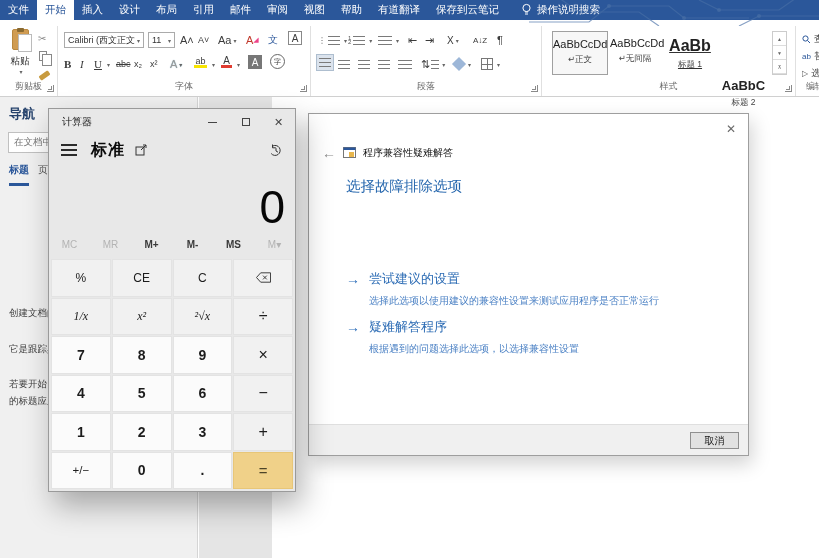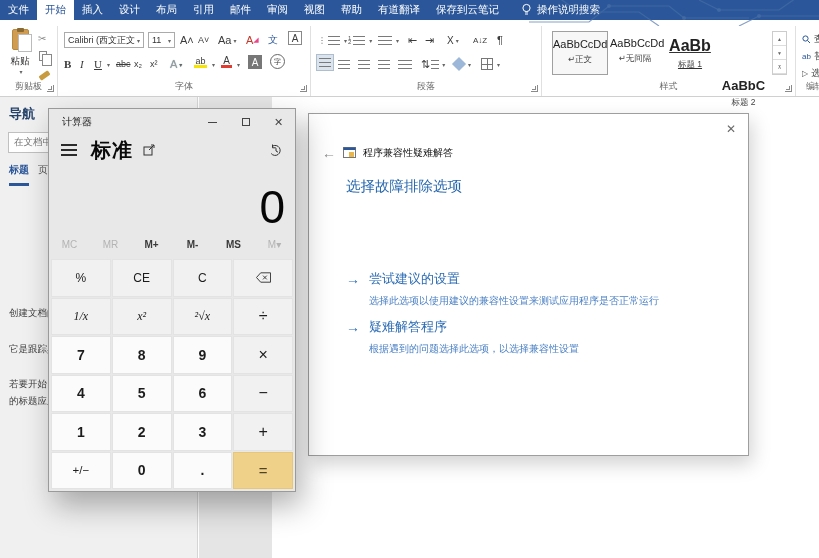--- a/index.html
+++ b/index.html
@@ -42,21 +42,21 @@
 .nav-line{position:absolute;left:9px;font-size:9.5px;color:#3f3f3f;white-space:nowrap;}
 
 .calc{position:absolute;left:48px;top:108px;width:248px;height:384px;background:#e8e8e8;border:1px solid #9a9a9a;box-shadow:6px 14px 28px rgba(0,0,0,.3);z-index:10;display:flex;flex-direction:column;}
 .calc-title{height:26px;display:flex;align-items:center;font-size:10px;color:#1a1a1a;padding-left:13px;flex:none;}
 .calc-ctrl{margin-left:auto;display:flex;height:100%;}
 .calc-ctrl>span{width:33px;display:flex;align-items:center;justify-content:center;color:#444;}
 .minbar{width:9px;height:1px;background:#444;}
 .maxbox{width:8px;height:8px;border:1px solid #444;}
 .calc-menu{height:30px;display:flex;align-items:center;padding:0 12px;gap:10px;flex:none;}
 .hamb{width:16px;height:12px;background:repeating-linear-gradient(to bottom,#2b2b2b 0 1.7px,transparent 1.7px 5px);margin-right:4px;}
-.calc-mode{font-size:20px;font-weight:700;color:#0a0a0a;letter-spacing:1px;}
+.calc-mode{font-size:16px;font-weight:700;color:#0a0a0a;letter-spacing:1px;}
 .calc-hist{margin-left:auto;}
 .calc-display{flex:none;height:66px;display:flex;align-items:flex-end;justify-content:flex-end;padding:0 10px 3px 0;font-size:46px;font-weight:400;color:#060606;line-height:.9;}
 .calc-mem{flex:none;height:26px;display:flex;align-items:center;}
 .calc-mem span{flex:1;text-align:center;font-size:10px;}
 .mem-dis{color:#b3b3b3;}
 .mem-en{color:#3a3a3a;font-weight:600;}
 .calc-keys{flex:1;display:grid;grid-template-columns:repeat(4,1fr);grid-auto-rows:1fr;gap:1px;padding:2px;}
 .key{display:flex;align-items:center;justify-content:center;background:#f1f1f1;font-size:12px;color:#1c1c1c;border:1px solid #e3e3e3;}
 .key.num{background:#fbfbfb;font-size:14px;font-weight:700;}
 .key.sm{font-size:11.5px;font-weight:400;}
@@ -413,15 +413,18 @@
           <div class="opt-desc">选择此选项以使用建议的兼容性设置来测试应用程序是否正常运行</div>
         </div>
         <div class="opt" style="top: 204px;">
           <div class="opt-label">
             <span class="opt-arrow">→</span>
             <span>疑难解答程序</span>
           </div>
           <div class="opt-desc">根据遇到的问题选择此选项，以选择兼容性设置</div>
         </div>
       </div>
+    <div class="dlg-footer">
+      <div class="btn-cancel">取消</div>
+    </div>
   </div>
 
 </div>
 
 </body></html>

